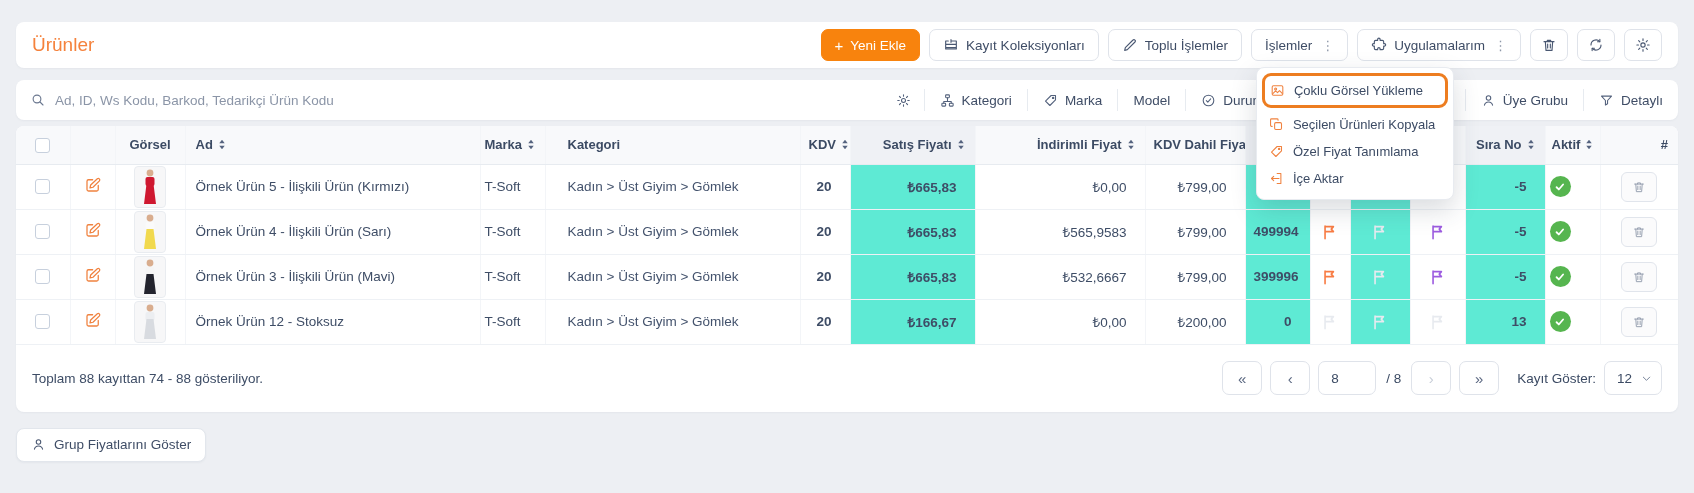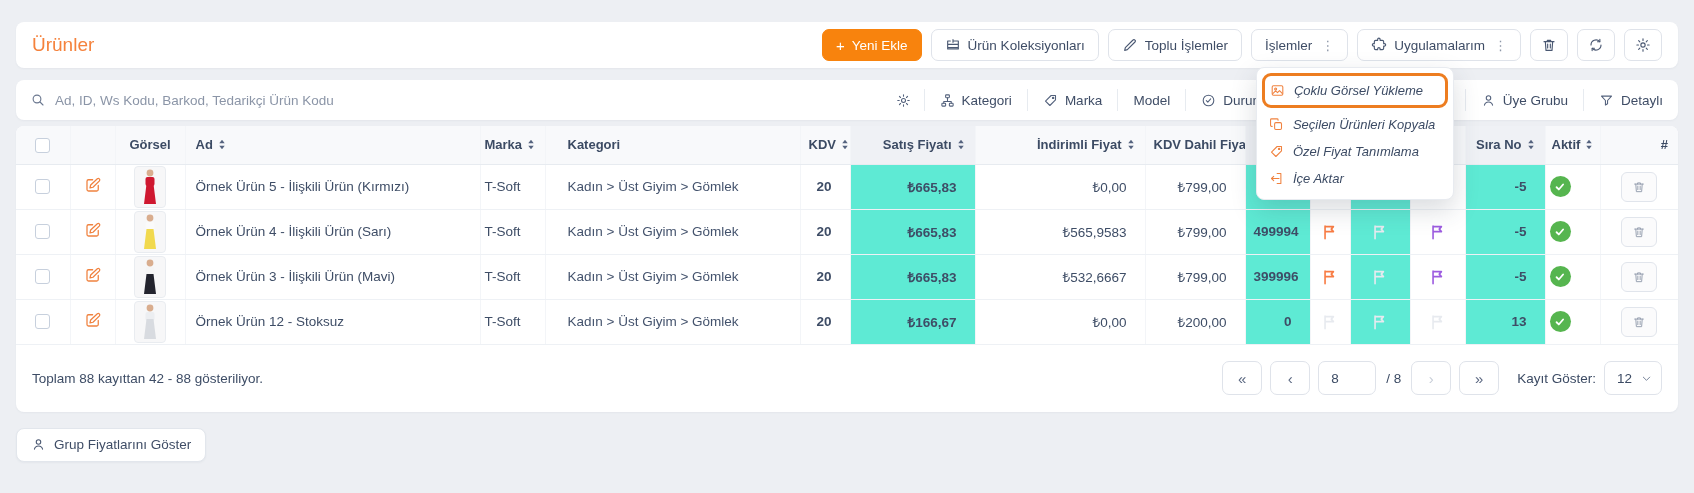--- a/index.html
+++ b/index.html
@@ -31,21 +31,21 @@
   .ic.orange{ stroke:#f0823f; }
 
   
   .islemler-wrap{ position:relative; }
   .menu-panel{
     position:absolute; top:calc(100% + 6px); left:5px; width:198px; z-index:40;
     background:#fff; border:1px solid #e8ebf0; border-radius:8px;
     box-shadow:0 10px 26px rgba(50,60,80,.18); padding:6px 6px 7px;
   }
   .menu-item{ display:flex; align-items:center; gap:9px; height:27px; padding:0 6px;
-    font-size:13px; color:#3c4b64; cursor:pointer; border-radius:6px; white-space:nowrap;font-style:italic; }
+    font-size:13px; color:#3c4b64; cursor:pointer; border-radius:6px; white-space:nowrap; }
   .menu-item.highlight{
     height:35px; border:3px solid #ed7d20; border-radius:9px;
     margin:-1px -1px 3px -1px; padding:0 5px;
   }
   .menu-item .ic{ width:15px; height:15px; }
 
   
   .searchbar{ height:40px; display:flex; align-items:center; padding:0 0 0 14px; margin-bottom:6px; }
   .search-left{ display:flex; align-items:center; gap:9px; flex:1; min-width:0; }
   .search-input{ border:none; outline:none; flex:1; font-size:13.5px; color:#3c4b64;
@@ -125,21 +125,21 @@
     <div class="page-title">Ürünler</div>
     <div class="topbar-actions">
       <button class="btn btn-primary">
         <span class="plus">+</span>
           <span>Yeni Ekle</span>
       </button>
       <button class="btn">
         <svg class="ic" viewBox="0 0 24 24">
             <path d="M4 6h4M4 6v12h16V6h-8M12 4v4M4 11h16M4 16h16"></path>
           </svg>
-        <span>Ürün Koleksiyonları</span>
+        <span>Kayıt Koleksiyonları</span>
       </button>
       <button class="btn">
         <svg class="ic" viewBox="0 0 24 24">
             <path d="M4 20l1-4L16.5 4.5a1.9 1.9 0 0 1 2.8 0l.2.2a1.9 1.9 0 0 1 0 2.8L8 19l-4 1z"></path>
           </svg>
         <span>Toplu İşlemler</span>
       </button>
 
       <div class="islemler-wrap">
         <button class="btn">
@@ -532,21 +532,21 @@
                 <svg class="ic" viewBox="0 0 24 24">
                   <path d="M4.5 7h15M9.5 7V5h5v2M6.5 7l1 13h9l1-13M10 10.5v6M14 10.5v6"></path>
                 </svg>
               </span></td>
         </tr>
 
       </tbody>
     </table>
 
     <div class="table-footer">
-      <div class="summary">Toplam 88 kayıttan 42 - 88 gösteriliyor.</div>
+      <div class="summary">Toplam 88 kayıttan 74 - 88 gösteriliyor.</div>
       <div class="pager">
         <button class="pg-btn">«</button>
         <button class="pg-btn">‹</button>
         <input class="pg-input" value="8" style="">
         <span class="pg-total">/ 8</span>
         <button class="pg-btn light">›</button>
         <button class="pg-btn">»</button>
         <span class="kayit-label">Kayıt Göster:</span>
         <div class="pg-select">
           <span>12</span>

